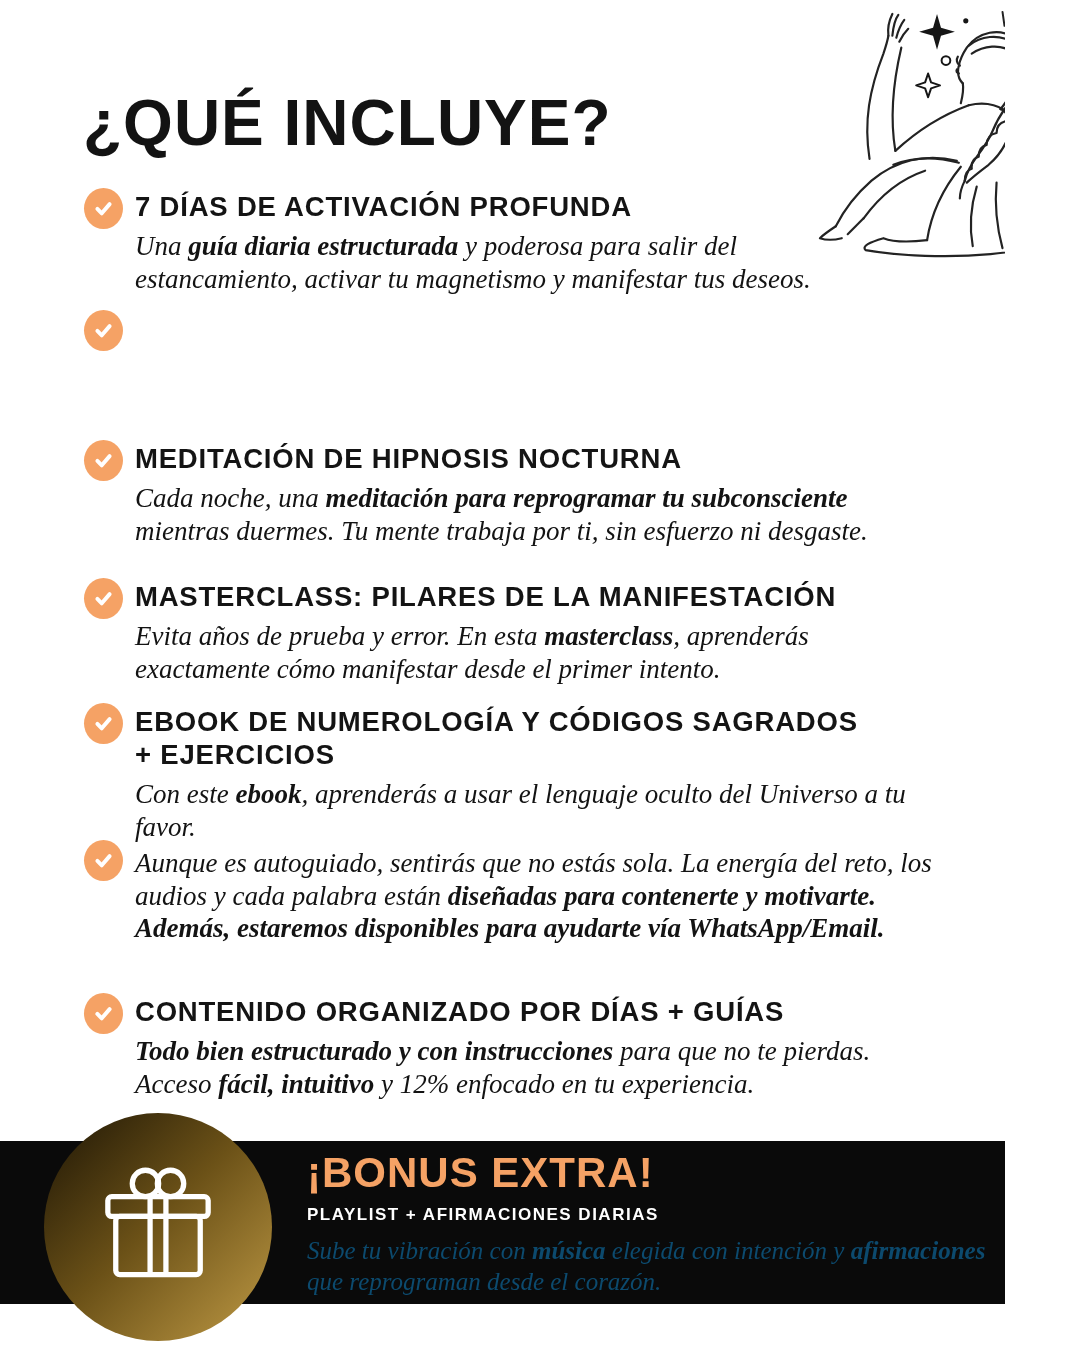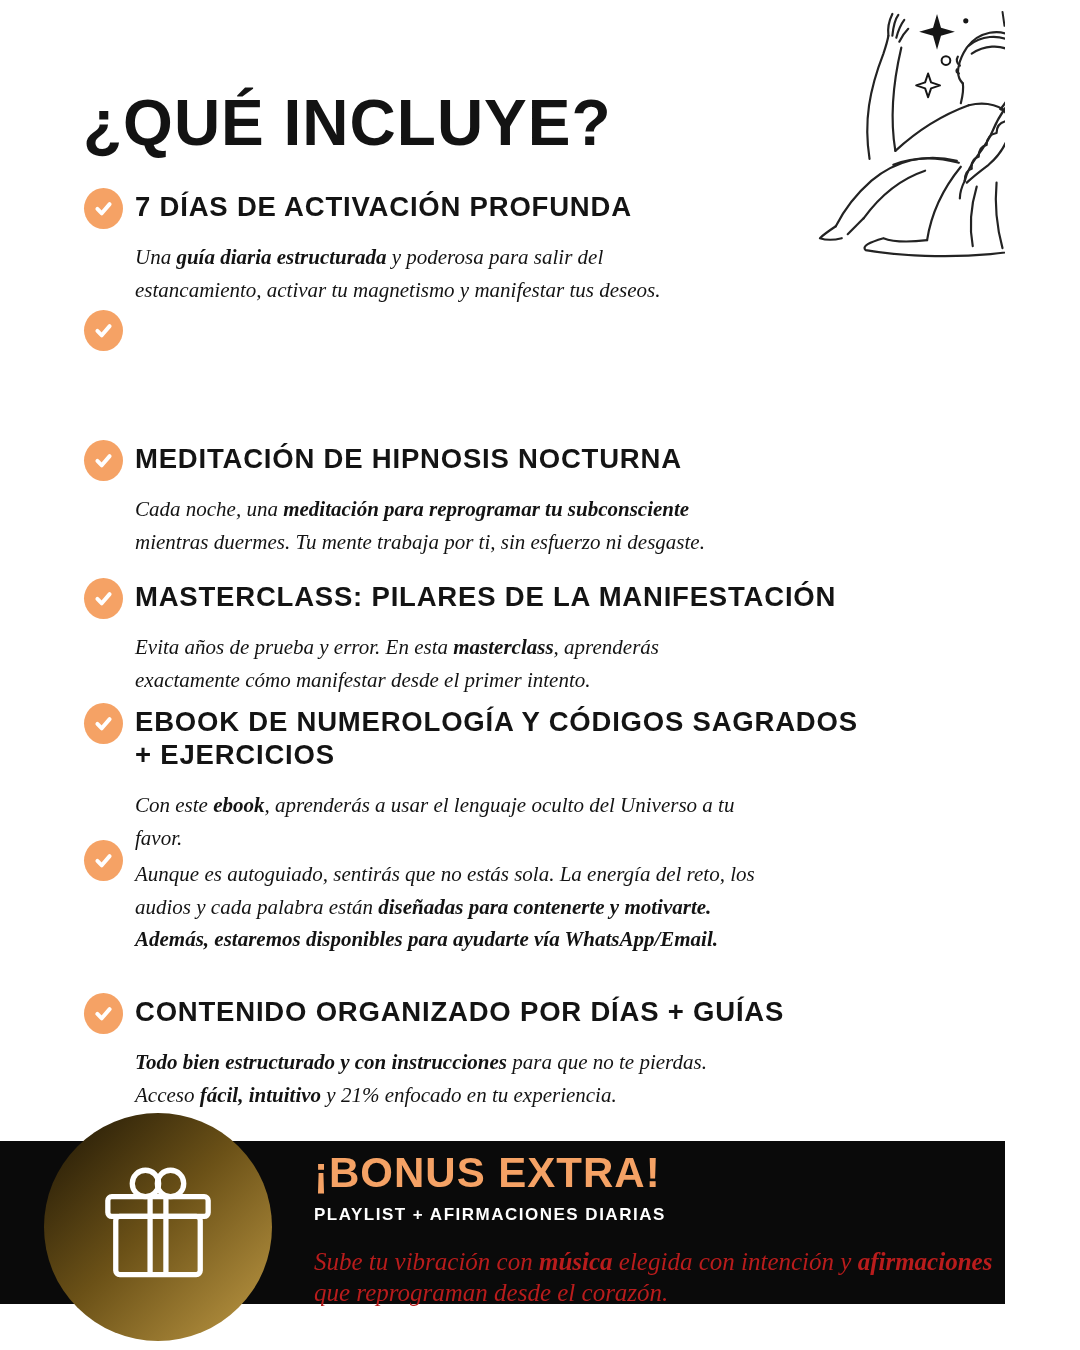--- a/index.html
+++ b/index.html
@@ -17,35 +17,35 @@
     width:39px;height:41px;border-radius:50%;background:#F5A265;flex:none;
     display:flex;align-items:center;justify-content:center;margin-top:0;
   }
   .check svg{width:21px;height:21px;}
   .item-content{min-width:0;}
   .item-heading{
     margin:2px 0 0;font-size:27.5px;font-weight:bold;letter-spacing:.8px;
     line-height:33px;color:#141414;white-space:pre-line;
   }
   .serif-body{
-    font-family:"Liberation Serif",serif;font-style:italic;font-size:21px;
-    line-height:32.5px;color:#131313;margin-top:18px;
+    font-family:"Liberation Serif",serif;font-style:italic;font-size:27px;
+    line-height:32.5px;color:#131313;margin-top:7px;
   }
   .serif-body b{font-weight:bold;}
   .bonus-bar{position:absolute;left:0;top:1141px;width:1080px;height:163px;background:#0A0A0A;}
   .gold-circle{
     position:absolute;left:44px;top:1113px;width:228px;height:228px;border-radius:50%;
     background:linear-gradient(135deg,#1D1505 0%,#6B5117 48%,#BF9A45 100%);
     display:flex;align-items:center;justify-content:center;
   }
   .gold-circle svg{width:132px;height:132px;}
-  .bonus-text{position:absolute;left:314px;top:1150px;width:740px;}
+  .bonus-text{position:absolute;left:307px;top:1150px;width:740px;}
   .bonus-title{margin:0;color:#F5A265;font-size:42px;font-weight:bold;letter-spacing:1px;line-height:1.1;}
   .bonus-subtitle{margin:9px 0 0;color:#ffffff;font-size:17px;font-weight:bold;letter-spacing:1.5px;}
-  .bonus-body{color:#b91c1c;font-size:25px;line-height:31px;margin-top:21px;}
+  .bonus-body{color:#0c4a6e;font-size:25px;line-height:31px;margin-top:10px;}
 </style>
 </head>
 <body>
 
 <div class="page">
 
   <h1 class="title">¿QUÉ INCLUYE?</h1>
 
   <svg class="illustration" viewBox="0 0 260 260" aria-hidden="true">
     <g fill="none" stroke="#232323" stroke-width="2.2" stroke-linecap="round" stroke-linejoin="round">
@@ -172,21 +172,21 @@
   </div>
 
   <div class="item" style="top:993px">
     <div class="check">
       <svg viewBox="0 0 24 24">
           <polyline points="5,12.5 10,17.5 19,7" fill="none" stroke="#fff" stroke-width="4.5" stroke-linecap="round" stroke-linejoin="round"></polyline>
         </svg>
     </div>
     <div class="item-content">
       <h2 class="item-heading">CONTENIDO ORGANIZADO POR DÍAS + GUÍAS</h2>
-      <div class="serif-body"><b>Todo bien estructurado y con instrucciones</b><span> para que no te pierdas.</span><br><span>Acceso </span><b>fácil, intuitivo</b><span> y 21% enfocado en tu experiencia.</span></div>
+      <div class="serif-body"><b>Todo bien estructurado y con instrucciones</b><span> para que no te pierdas.</span><br><span>Acceso </span><b>fácil, intuitivo</b><span> y 12% enfocado en tu experiencia.</span></div>
     </div>
   </div>
 
   <div class="bonus-bar"></div>
 
   <div class="gold-circle">
     <svg viewBox="0 0 100 100" aria-hidden="true">
       <g fill="none" stroke="#ffffff" stroke-width="4" stroke-linejoin="round">
         <circle cx="40.5" cy="17" r="10"></circle>
         <circle cx="59.5" cy="17" r="10"></circle>

